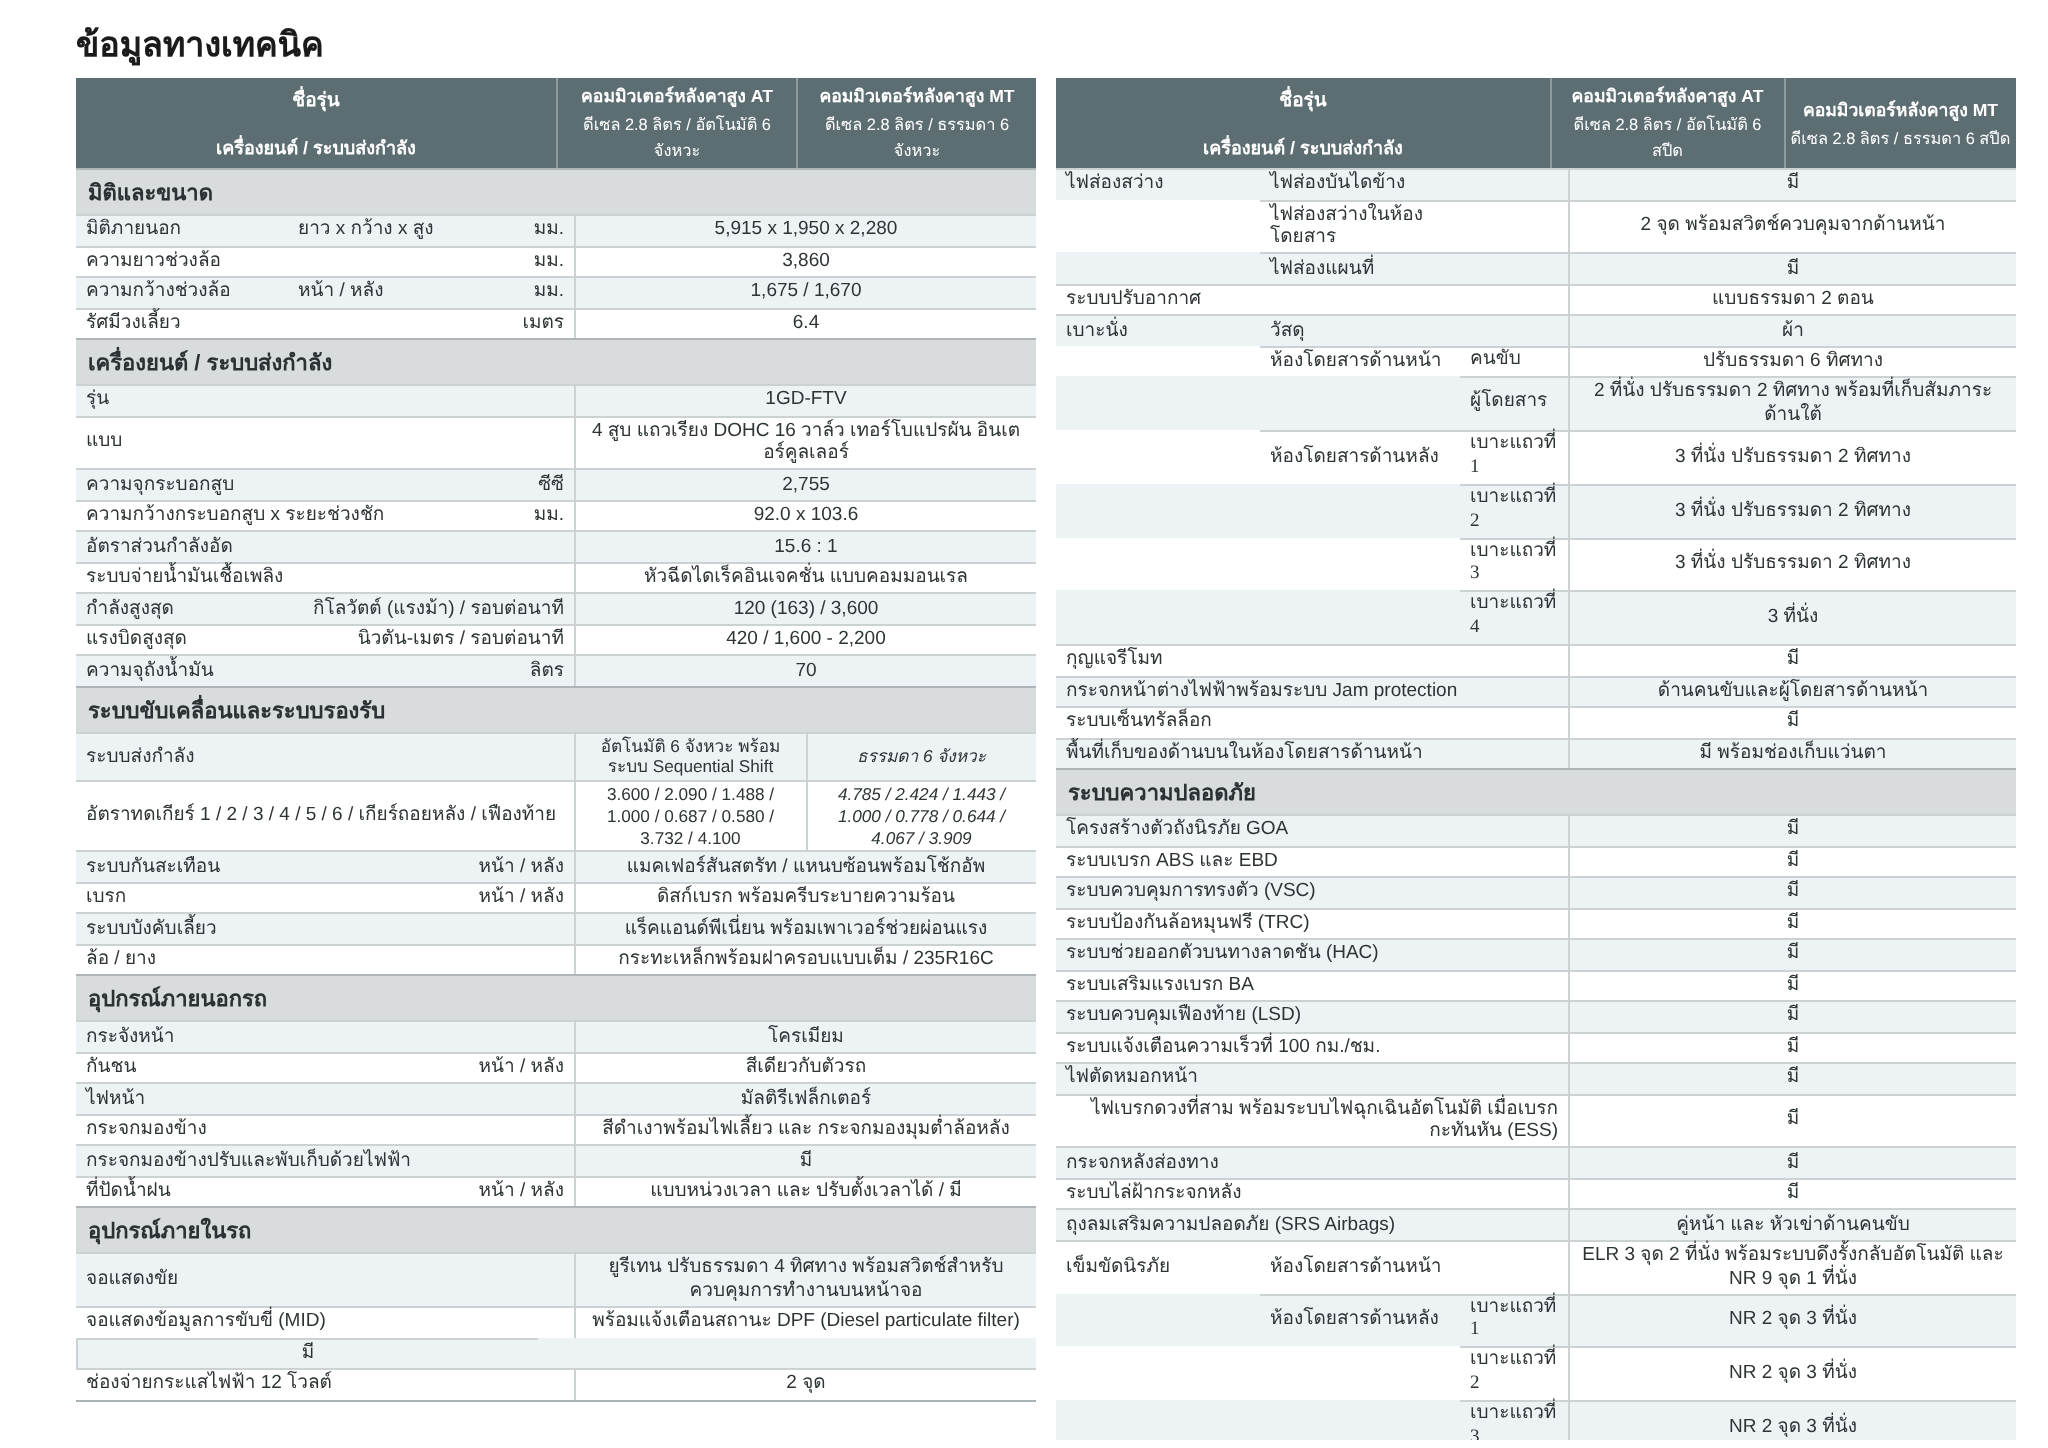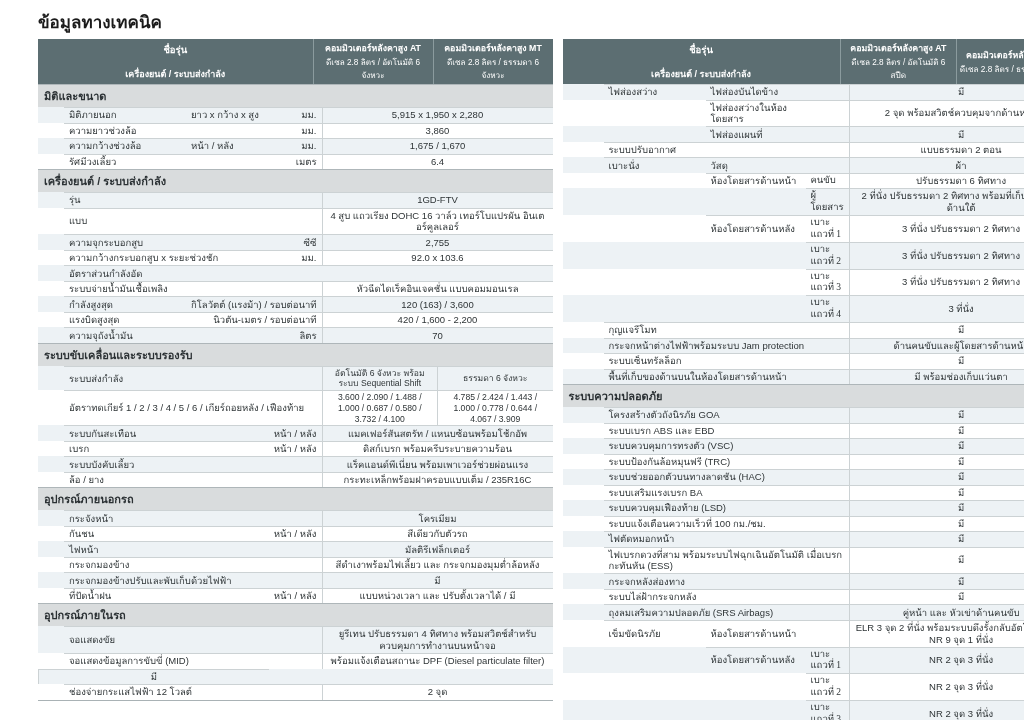--- a/index.html
+++ b/index.html
@@ -20,33 +20,33 @@
   .th-c .s{font-size:8.2px;}
   
   .sec{background:#d9dcdd;font-weight:bold;font-size:11px;padding:2px 6px;border-top:1px solid #aeb6b9;
        color:#2b3134;}
   
   .row{display:flex;align-items:stretch;min-height:15.5px;}
   .row.odd{background:#edf2f5;}
   .bt{border-top:1px solid #ccd2d4;}
   .cell{display:flex;align-items:center;padding:1px 5px;line-height:1.25;}
   
-  .la{flex:1;gap:16px;margin-left:26px;}
+  .la{flex:1;gap:0;}
   .llab{min-width:106px;flex:0 1 auto;}
   .lsub{flex:0 1 auto;}
   .lunit{margin-left:auto;text-align:left;white-space:nowrap;}
   .va{width:230px;flex:none;border-left:1px solid #ccd2d4;display:flex;align-items:stretch;padding:0;}
   .va-r{width:223px;}
   .vc{flex:1;display:flex;align-items:center;justify-content:center;text-align:center;
       padding:1px 4px;line-height:1.25;}
   .vc.small{font-size:8.6px;}
-  .vc + .vc{border-left:1px solid #ccd2d4;}
+  .vc + .vc{border-left:1px solid #ccd2d4;font-style:italic;}
   
-  .rlab{width:92px;flex:none;margin-left:41px;}
-  .rlab.span{flex:1;width:auto;}
+  .rlab{width:92px;flex:none;}
+  .rlab.span{flex:1;width:auto;text-align:right;}
   .rsub{width:90px;flex:none;}
   .rsub2{flex:1;font-family:Liberation Serif, serif;}
 </style>
 </head>
 <body>
 
 <div class="page">
   <div class="page-title">ข้อมูลทางเทคนิค</div>
 
   <div class="cols">
@@ -136,20 +136,23 @@
             <div class="lunit">มม.</div>
           </div>
           <div class="va bt">
             <div class="vc">92.0 x 103.6</div>
           </div>
         </div>
         <div class="row odd">
           <div class="cell la bt">
             <div class="llab">อัตราส่วนกำลังอัด</div>
           </div>
+          <div class="va bt">
+            <div class="vc">15.6 : 1</div>
+          </div>
         </div>
         <div class="row">
           <div class="cell la bt">
             <div class="llab">ระบบจ่ายน้ำมันเชื้อเพลิง</div>
           </div>
           <div class="va bt">
             <div class="vc">หัวฉีดไดเร็คอินเจคชั่น แบบคอมมอนเรล</div>
           </div>
         </div>
         <div class="row odd">

